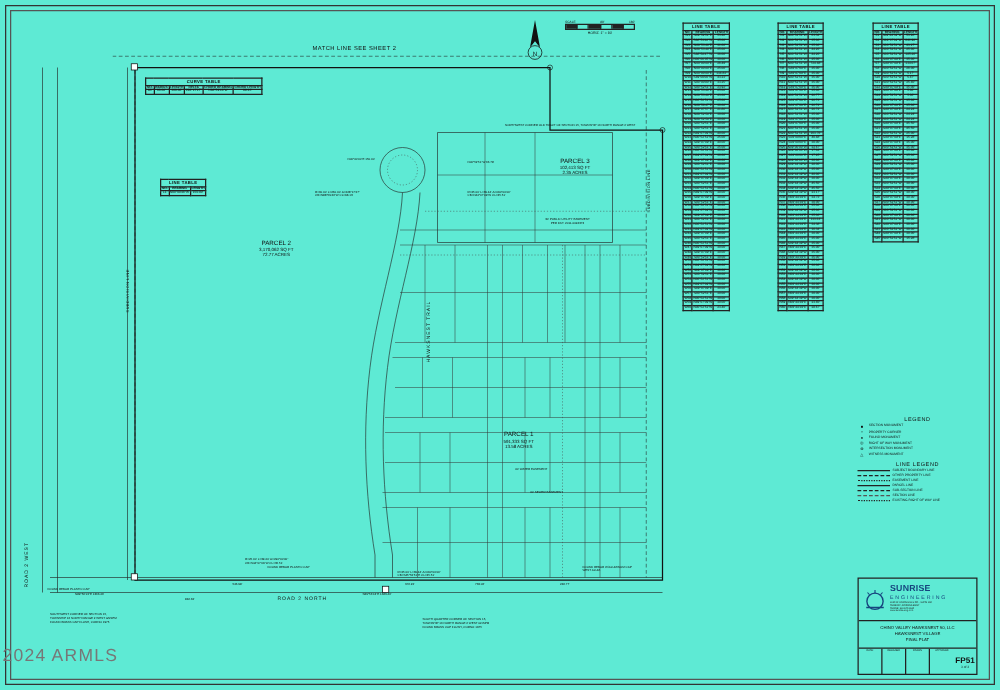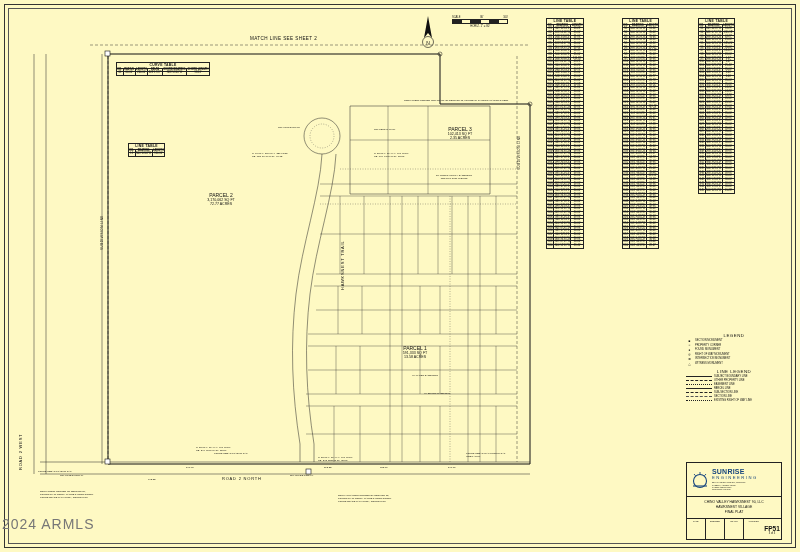--- a/index.html
+++ b/index.html
@@ -1,17 +1,17 @@
 <!DOCTYPE html>
 <html><head>
 <meta charset="utf-8">
 <style>
   html,body{margin:0;padding:0;background:#ffffff;}
   body{width:800px;height:552px;overflow:hidden;font-family:"Liberation Sans",sans-serif;color:#111;}
-  #sheet{position:relative;width:800px;height:552px;background:#fef9c3;}
+  #sheet{position:relative;width:800px;height:552px;background:#5eead4;}
   .abs{position:absolute;}
   .bx{box-sizing:border-box;}
 
   
   table.plat{border-collapse:collapse;font-size:2.6px;line-height:1.05;}
   table.plat td,table.plat th{border:0.4px solid #222;padding:0 0.5px;text-align:center;white-space:nowrap;}
   table.plat th.ttl{font-size:3.4px;letter-spacing:0.3px;padding:0.6px 0;}
   .linetable td{font-size:2.55px;}
   .linetable th{font-size:2.55px;}
 

